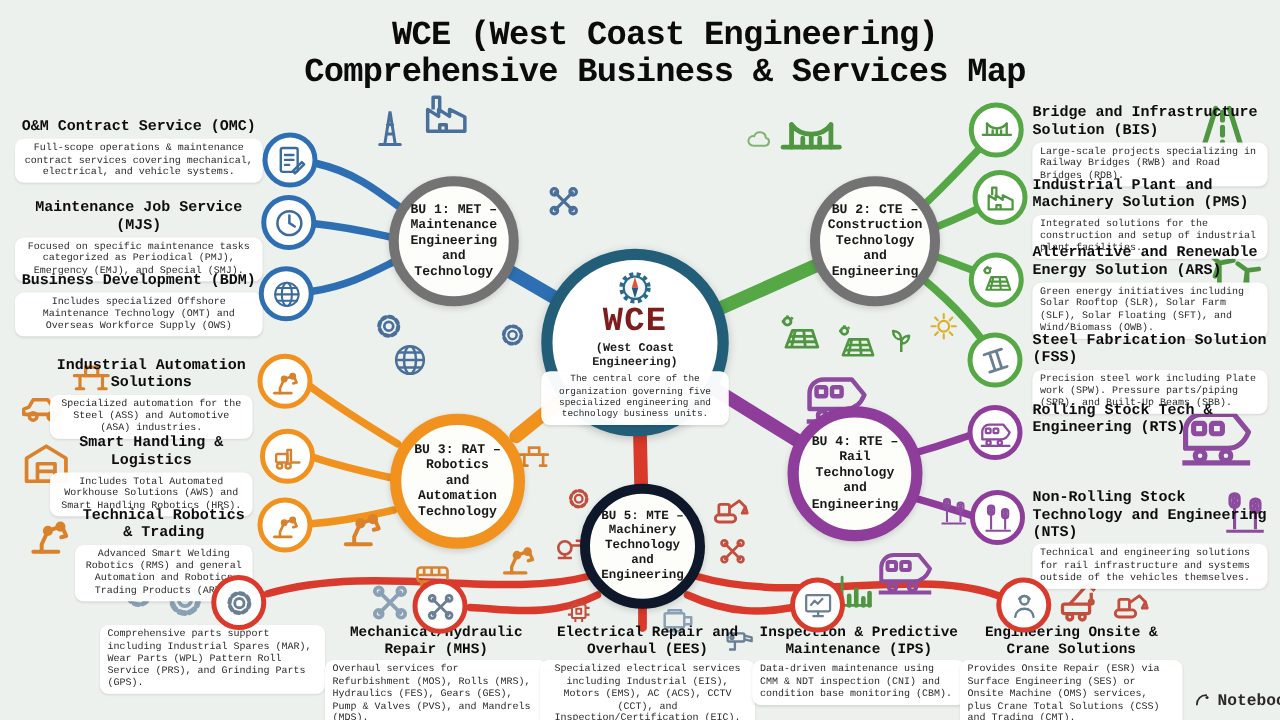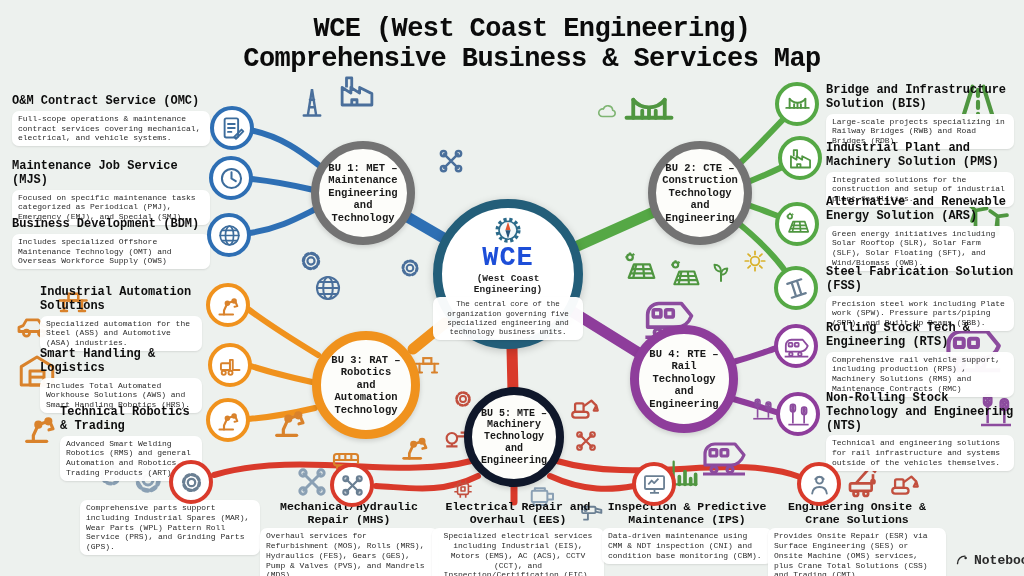--- a/index.html
+++ b/index.html
@@ -7,33 +7,33 @@
     font-family:Liberation Mono, monospace;color:#111;padding-left:40px;}
   .title{position:absolute;top:14px;left:0;right:0;text-align:center;z-index:3;
     font-size:27px;font-weight:700;line-height:1.12;letter-spacing:-0.6px;color:#0b0b0b;}
   svg.connectors{position:absolute;left:0;top:0;z-index:1;}
   svg.deco{position:absolute;z-index:2;}
   .item{position:absolute;z-index:4;}
   .item-title{font-size:12px;font-weight:700;line-height:1.15;color:#0d0d0d;margin-bottom:2px;}
   .desc-box{display:inline-block;background:rgba(255,255,255,.96);border-radius:7px;
     padding:3px 6px;font-size:8px;line-height:1.22;color:#2b2b2b;
     box-shadow:0 1px 2px rgba(0,0,0,.10);}
-  .ta-r{text-align:left;}.ta-l{text-align:left;}.ta-c{text-align:center;}
+  .ta-r{text-align:center;}.ta-l{text-align:left;}.ta-c{text-align:center;}
   .ring{position:absolute;z-index:5;width:44px;height:44px;border-radius:50%;background:#fff;
     display:flex;align-items:center;justify-content:center;box-sizing:border-box;border:4px solid #888;}
   .ring svg{width:27px;height:27px;}
   .bu{position:absolute;z-index:6;border-radius:50%;background:#fdfdfa;box-sizing:border-box;
     display:flex;align-items:center;justify-content:center;text-align:center;
     font-weight:700;color:#191919;padding:8px;line-height:1.18;
     box-shadow:0 2px 5px rgba(0,0,0,.15);}
   .center-node{position:absolute;z-index:7;left:433px;top:199px;width:150px;height:150px;
     border-radius:50%;background:#fff;border:9px solid #235e79;box-sizing:border-box;
     display:flex;flex-direction:column;align-items:center;justify-content:flex-start;
     text-align:center;box-shadow:0 2px 8px rgba(0,0,0,.2);}
-  .wce-abbr{font-size:27px;font-weight:700;color:#1d4ed8;letter-spacing:1px;line-height:1;margin-top:1px;}
+  .wce-abbr{font-size:27px;font-weight:700;color:#7f1d1d;letter-spacing:1px;line-height:1;margin-top:1px;}
   .wce-name{font-size:9.5px;font-weight:700;color:#1b1b1b;margin-top:1px;}
   .wce-desc{width:138px;margin-top:2px;font-size:7.5px;}
   .watermark{position:absolute;z-index:8;right:12px;bottom:8px;display:flex;align-items:center;
     gap:4px;font-size:13px;font-weight:700;color:#2a2a2a;}
 </style>
 </head>
 <body>
 
 <div class="canvas">
 
@@ -463,21 +463,20 @@
       </svg>
     </div>
   <div class="ring" style="left:774px;top:266px;border-color:#55a845;color:#6a7f93">
       <svg viewBox="0 0 24 24">
         <use href="#sym-beam"></use>
       </svg>
     </div>
 
   <div class="item ta-l" style="left:826px;top:322px;width:188px">
     <div class="item-title">Rolling Stock Tech &amp; Engineering (RTS)</div>
-    <div class="desc-box">Comprehensive rail vehicle support, including production (RPS) , Machinery Solutions (RMS) and Maintenance Contracts (RMC)</div>
   </div>
   <div class="item ta-l" style="left:826px;top:392px;width:188px">
     <div class="item-title">Non-Rolling Stock Technology and Engineering (NTS)</div>
     <div class="desc-box">Technical and engineering solutions for rail infrastructure and systems outside of the vehicles themselves.</div>
   </div>
   <div class="ring" style="left:774px;top:324px;border-color:#8e3d9b;color:#8c4b9e">
       <svg viewBox="0 0 24 24">
         <use href="#sym-train"></use>
       </svg>
     </div>

